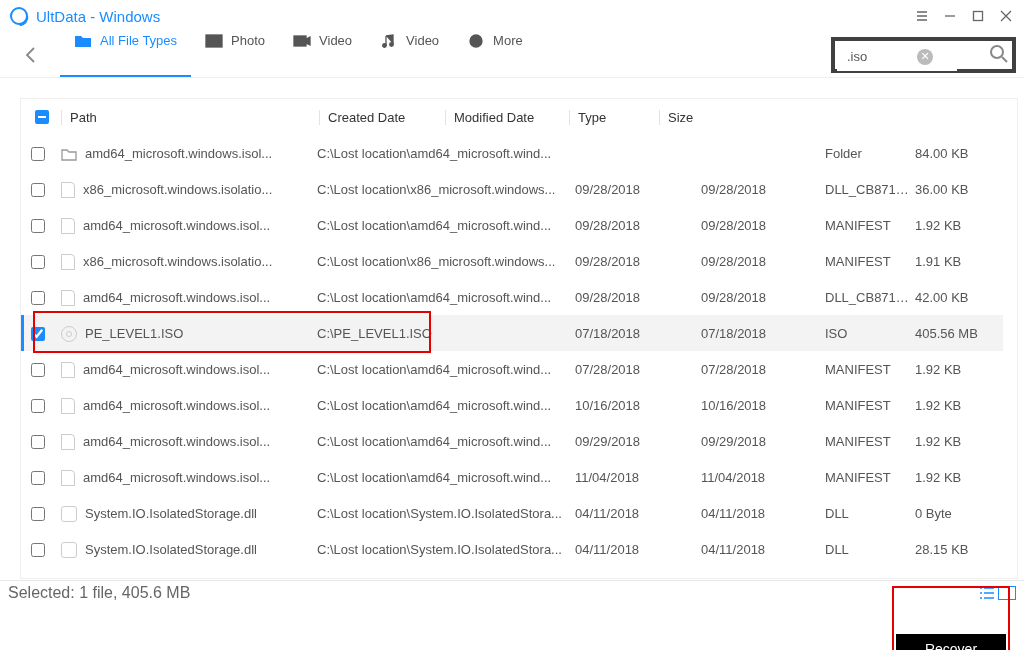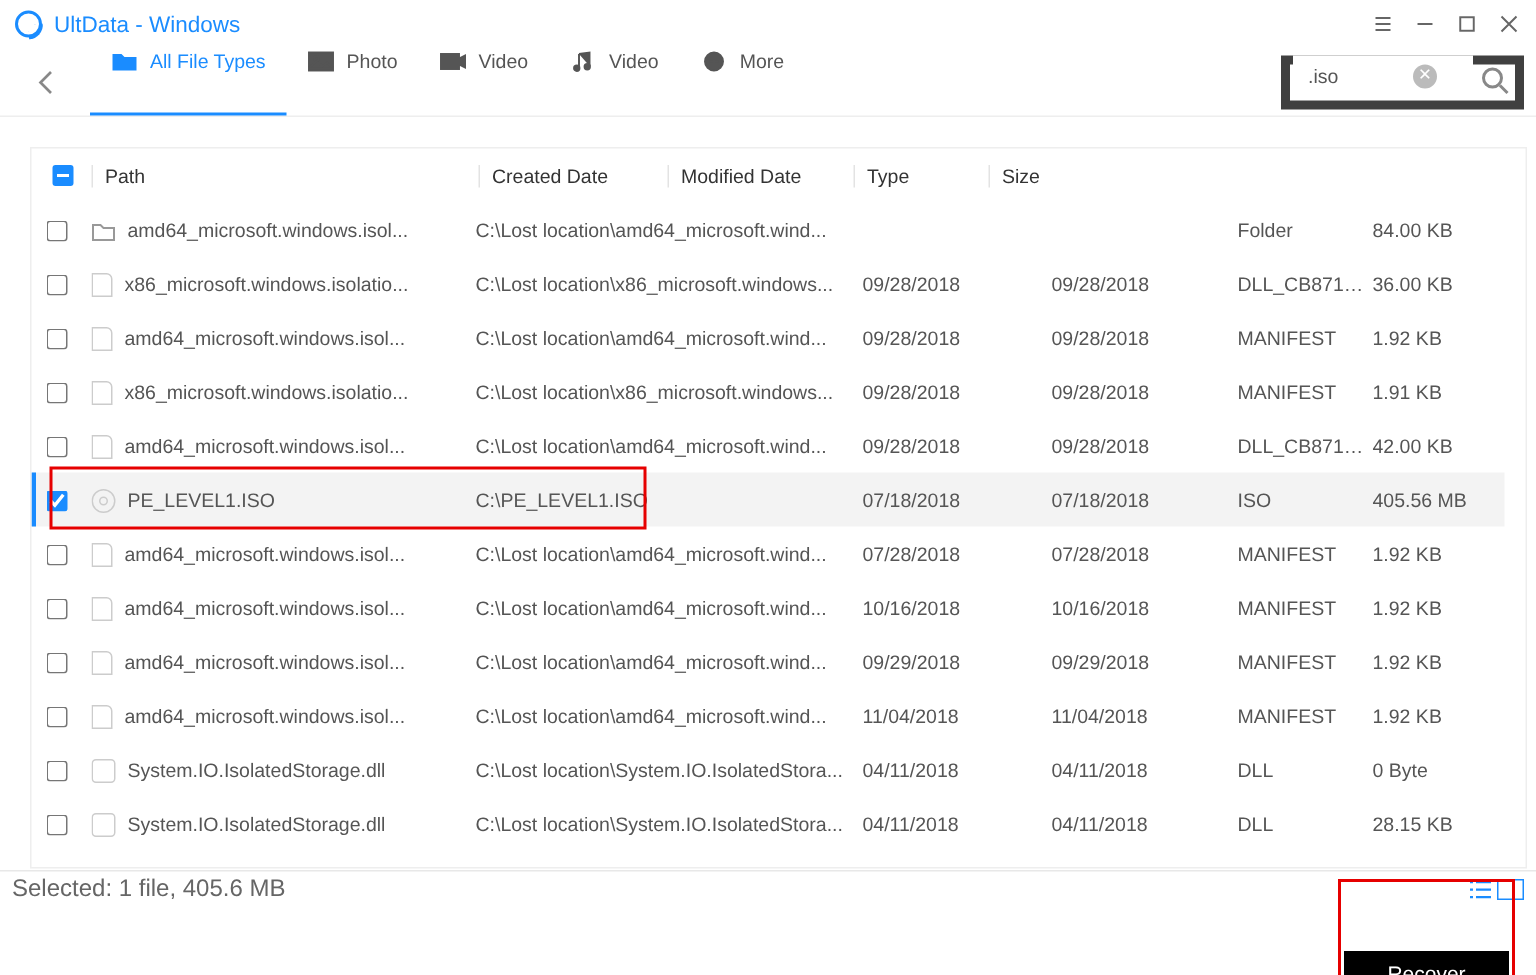--- a/index.html
+++ b/index.html
@@ -17,21 +17,21 @@
   
   .toolbar { height: 46px; display: flex; align-items: center; padding: 0 8px 0 20px; border-bottom: 1px solid #eee; }
   .back-btn { width: 22px; height: 22px; margin-right: 18px; }
   .back-btn svg { stroke: #888; fill: none; stroke-width: 1.8; }
   .filetab { display: flex; padding: 0 14px; height: 44px; color: #555; gap: 8px; }
   .filetab.active { color: #1a8cff; border-bottom: 2px solid #1a8cff; }
   .filetab .ic { width: 18px; height: 16px; display:flex; align-items:center; justify-content:center; }
   .filetab .ic svg { width: 18px; height: 16px; stroke: currentColor; fill: currentColor; }
   .toolbar-spacer { flex: 1; }
 
-  .searchwrap { border: 6px solid #404040; padding: 2px; display: flex; align-items: flex-end; height: 36px; }
+  .searchwrap { border: 4px solid #404040; padding: 2px; display: flex; align-items: flex-start; height: 36px; gap: 27px; }
   .searchbox { display: flex; align-items: center; background: #fff; height: 28px; padding: 0 6px 0 10px; width: 120px; }
   .searchbox input { border: none; outline: none; font-size: 13px; width: 70px; color: #555; }
   .clear-ic { width: 16px; height: 16px; background: #bbb; border-radius: 50%; color:#fff; display:flex; align-items:center; justify-content:center; font-size:11px; line-height:1; }
   .search-ic { width: 22px; height: 22px; margin-left: 4px; }
   .search-ic svg { stroke: #888; fill: none; stroke-width: 2; }
 
   
   .table-area { position: absolute; left: 20px; right: 6px; top: 98px; bottom: 71px; border: 1px solid #eee; overflow: hidden; }
   .thead, .trow { display: flex; align-items: center; height: 36px; }
   .thead { color: #333; }

